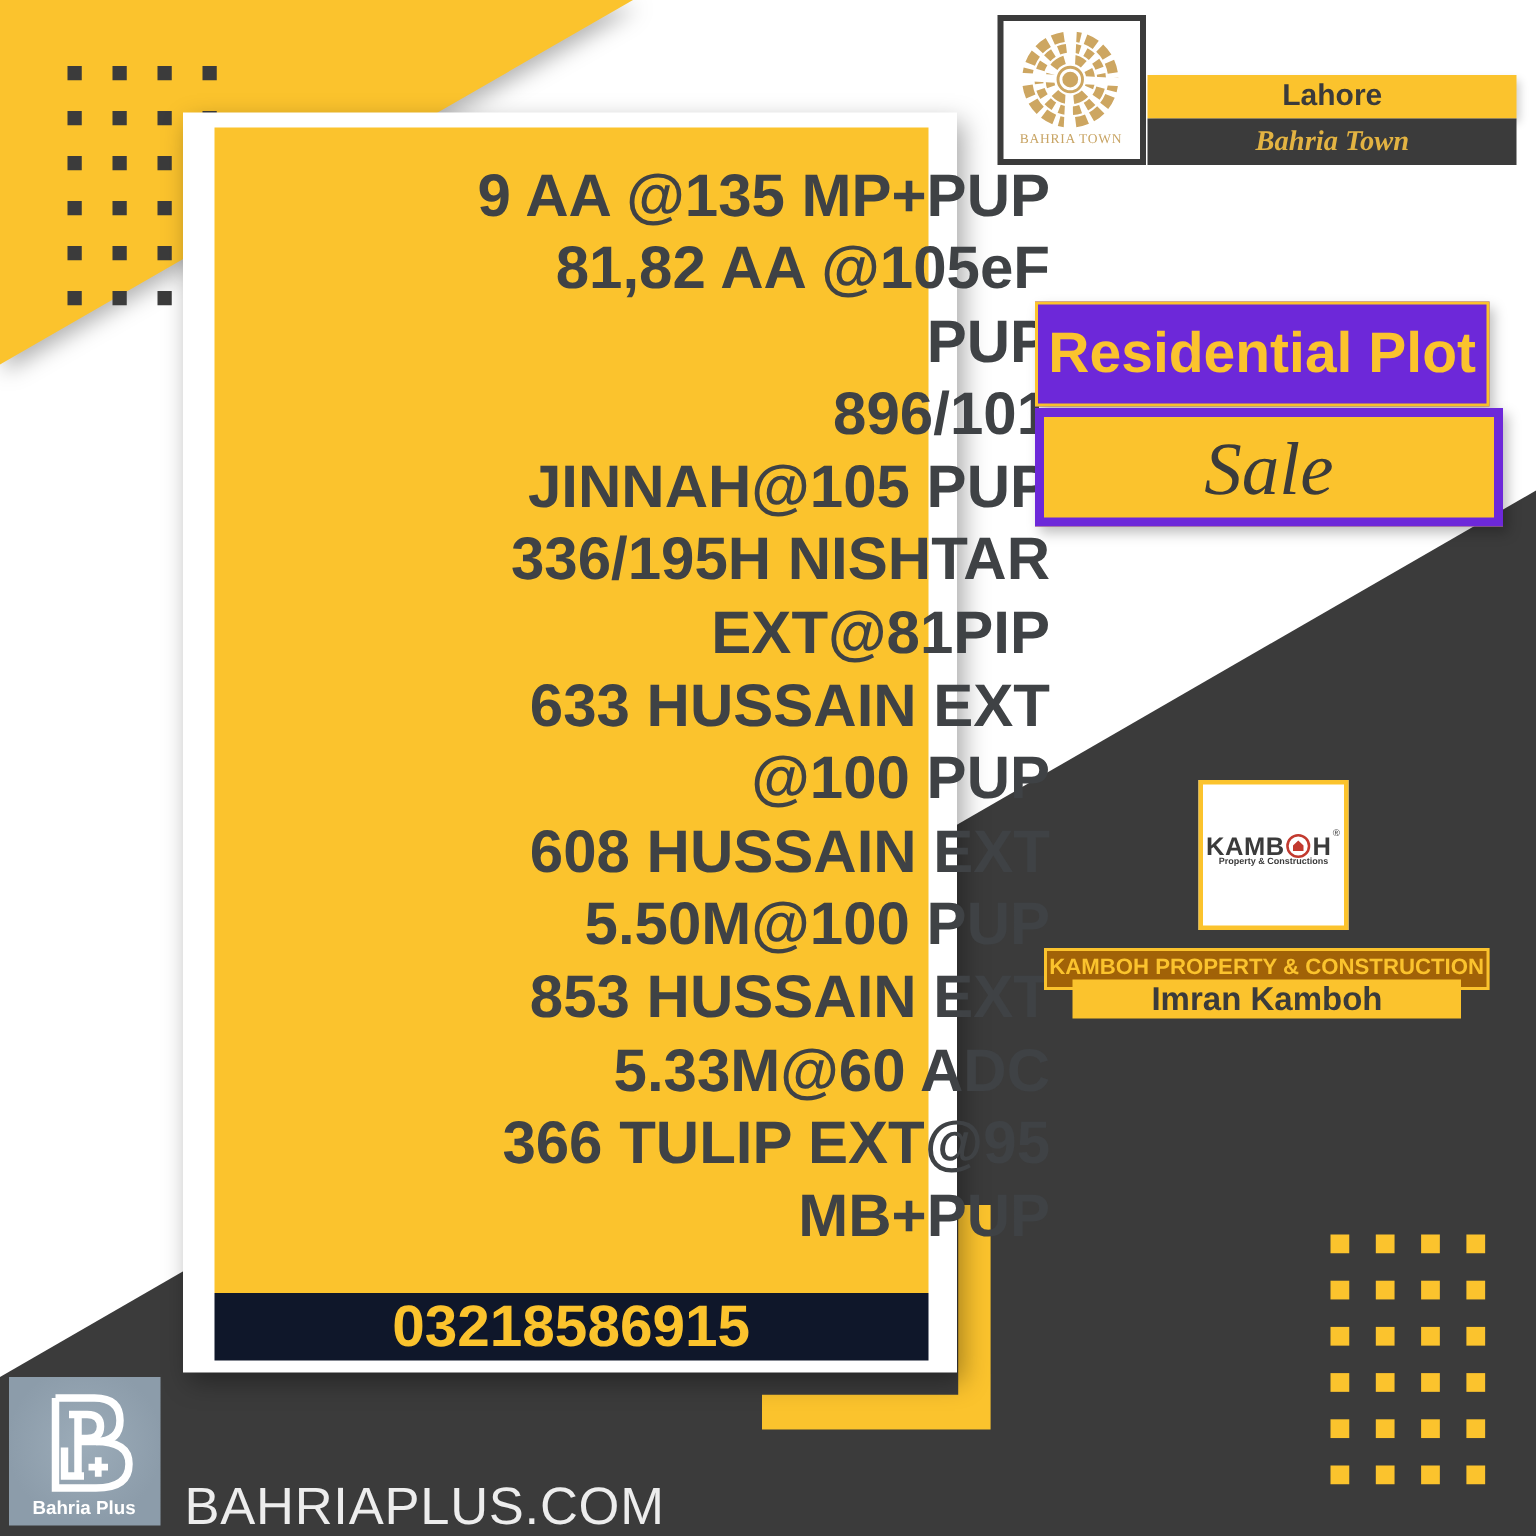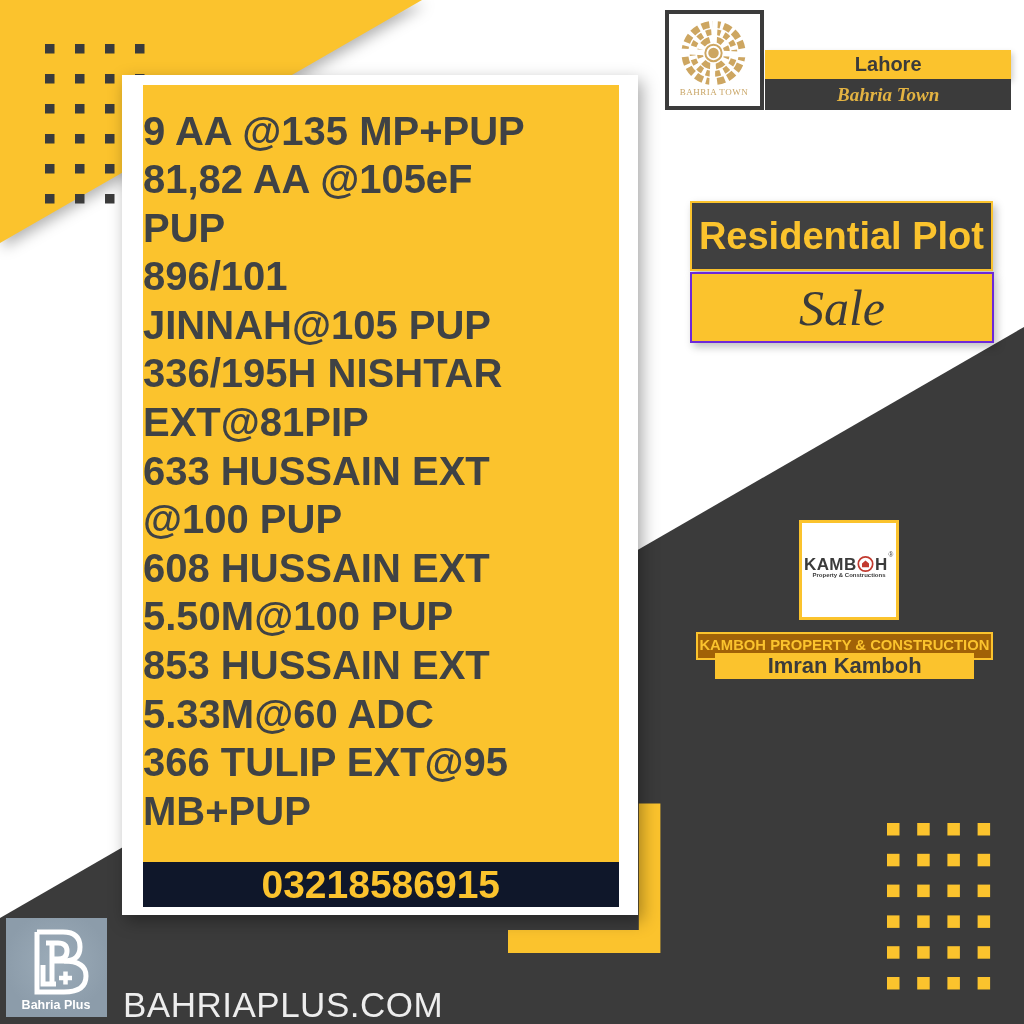--- a/index.html
+++ b/index.html
@@ -69,21 +69,21 @@
       <rect x="977.6" y="977.0" width="12.5" height="12.5"></rect>
     </g>
 
   <polygon points="638.8,803.4 660.4,803.4 660.4,953 508,953 508,929.9 638.8,929.9" fill="#fbc32d"></polygon>
 </svg>
 
 <div class="abs" style="left:122px;top:74.5px;width:515.7px;height:840.5px;background:#ffffff;box-shadow:4px 6px 16px rgba(0,0,0,0.35);"></div>
 
 <div class="abs" style="left:143px;top:85px;width:475.5px;height:776.5px;background:#fbc32d;"></div>
 
-<div class="abs" style="left:143px;top:106.5px;width:557px;text-align:left;font-weight:bold;font-size:40px;line-height:48.6px;color:#3f4245;white-space:nowrap;">
+<div class="abs" style="left:143px;top:106.5px;width:557px;text-align:right;font-weight:bold;font-size:40px;line-height:48.6px;color:#3f4245;white-space:nowrap;">
 <div>9 AA @135 MP+PUP</div>
 <div>81,82 AA @105eF</div>
 <div>PUP</div>
 <div>896/101</div>
 <div>JINNAH@105 PUP</div>
 <div>336/195H NISHTAR</div>
 <div>EXT@81PIP</div>
 <div>633 HUSSAIN EXT</div>
 <div>@100 PUP</div>
 <div>608 HUSSAIN EXT</div>
@@ -110,23 +110,23 @@
   <circle r="8.4" fill="none" stroke="#cda661" stroke-width="2"></circle>
   <circle r="5.4" fill="#cda661"></circle>
 </svg>
 
 <div class="abs" style="left:664.5px;top:87px;width:99px;text-align:center;font-family:'Liberation Serif',serif;font-size:9px;color:#c8a464;letter-spacing:0.5px;">BAHRIA TOWN</div>
 
 <div class="abs" style="left:765px;top:50px;width:246.4px;height:28.7px;background:#fbc32d;color:#3b3b3b;font-weight:bold;font-size:20px;box-shadow:2px 3px 6px rgba(0,0,0,0.2);line-height:28.7px;text-align:center;">Lahore</div>
 
 <div class="abs" style="left:765px;top:78.7px;width:246.4px;height:31.7px;background:#3b3b3b;color:#e3b342;font-family:'Liberation Serif',serif;font-style:italic;font-weight:bold;font-size:19px;line-height:31.7px;text-align:center;">Bahria Town</div>
 
-<div class="abs" style="left:689.7px;top:201.3px;width:299.5px;height:66px;background:#404040;border:2.5px solid #fbc32d;box-shadow:3px 4px 8px rgba(0,0,0,0.25);color:#fbc32d;font-weight:bold;font-size:38px;line-height:66px;text-align:center;white-space:nowrap;">Residential Plot</div>
+<div class="abs" style="left:689.7px;top:201.3px;width:299.5px;height:66px;background:#6d28d9;border:2.5px solid #fbc32d;box-shadow:3px 4px 8px rgba(0,0,0,0.25);color:#fbc32d;font-weight:bold;font-size:38px;line-height:66px;text-align:center;white-space:nowrap;">Residential Plot</div>
 
-<div class="abs" style="left:689.7px;top:272.2px;width:300.5px;height:66.9px;background:#fbc32d;border:2px solid #6d28d9;box-shadow:3px 4px 8px rgba(0,0,0,0.25);color:#3b3b3b;font-family:'Liberation Serif',serif;font-style:italic;font-size:50px;line-height:68px;text-align:center;">Sale</div>
+<div class="abs" style="left:689.7px;top:272.2px;width:300.5px;height:66.9px;background:#fbc32d;border:6px solid #6d28d9;box-shadow:3px 4px 8px rgba(0,0,0,0.25);color:#3b3b3b;font-family:'Liberation Serif',serif;font-style:italic;font-size:50px;line-height:68px;text-align:center;">Sale</div>
 
 <div class="abs" style="left:799.4px;top:520px;width:93.6px;height:94.2px;background:#ffffff;border:3px solid #fbc32d;"></div>
 
 <svg class="abs" style="left:802px;top:548px;" width="94" height="34" viewBox="0 0 94 34">
   <text x="2" y="22" font-family="Liberation Sans,sans-serif" font-weight="bold" font-size="17" fill="#3b3b3b" letter-spacing="0.4">KAMB</text>
   <circle cx="63.5" cy="16" r="7.2" fill="none" stroke="#c23a2f" stroke-width="1.7"></circle>
   <path d="M 60,19.3 L 60,15.6 L 63.5,12.4 L 67,15.6 L 67,19.3 Z" fill="#c23a2f"></path>
   <text x="73" y="22" font-family="Liberation Sans,sans-serif" font-weight="bold" font-size="17" fill="#3b3b3b">H</text>
   <text x="86.5" y="9" font-family="Liberation Sans,sans-serif" font-size="6.5" fill="#3b3b3b">®</text>
 </svg>

